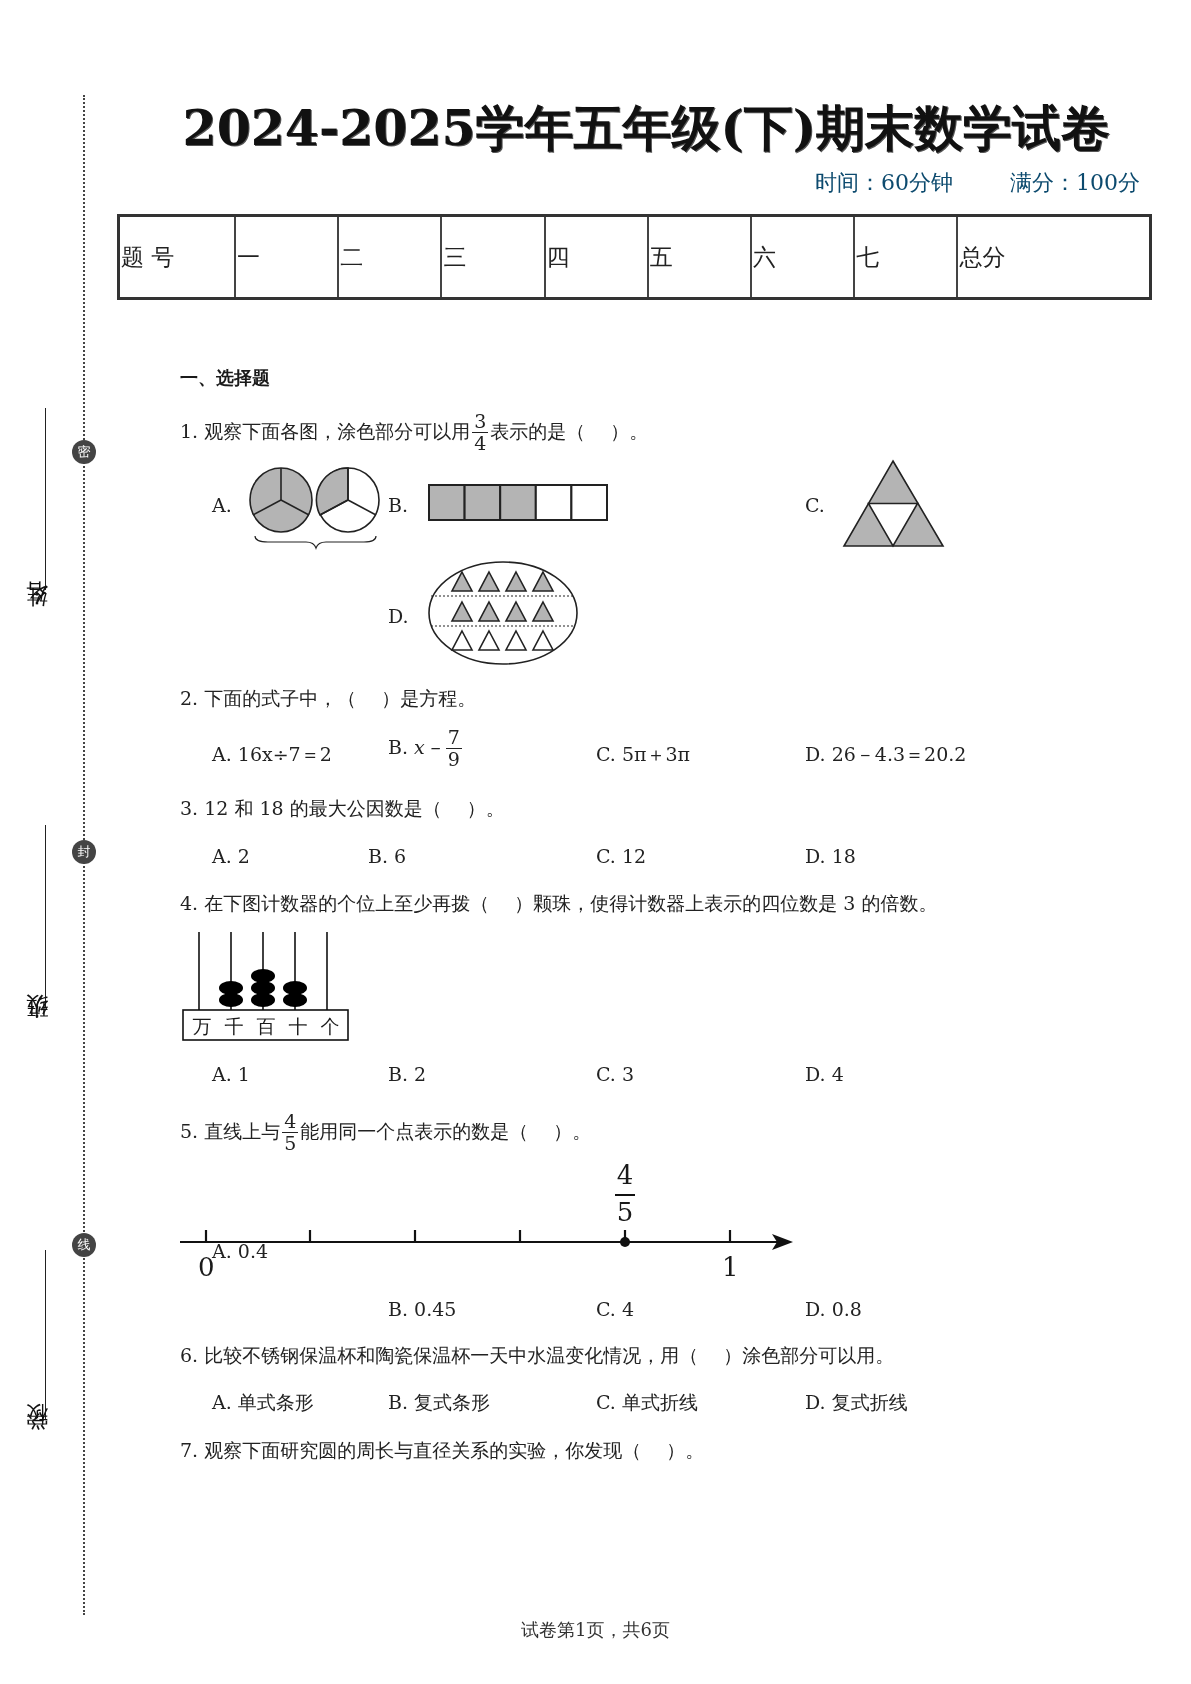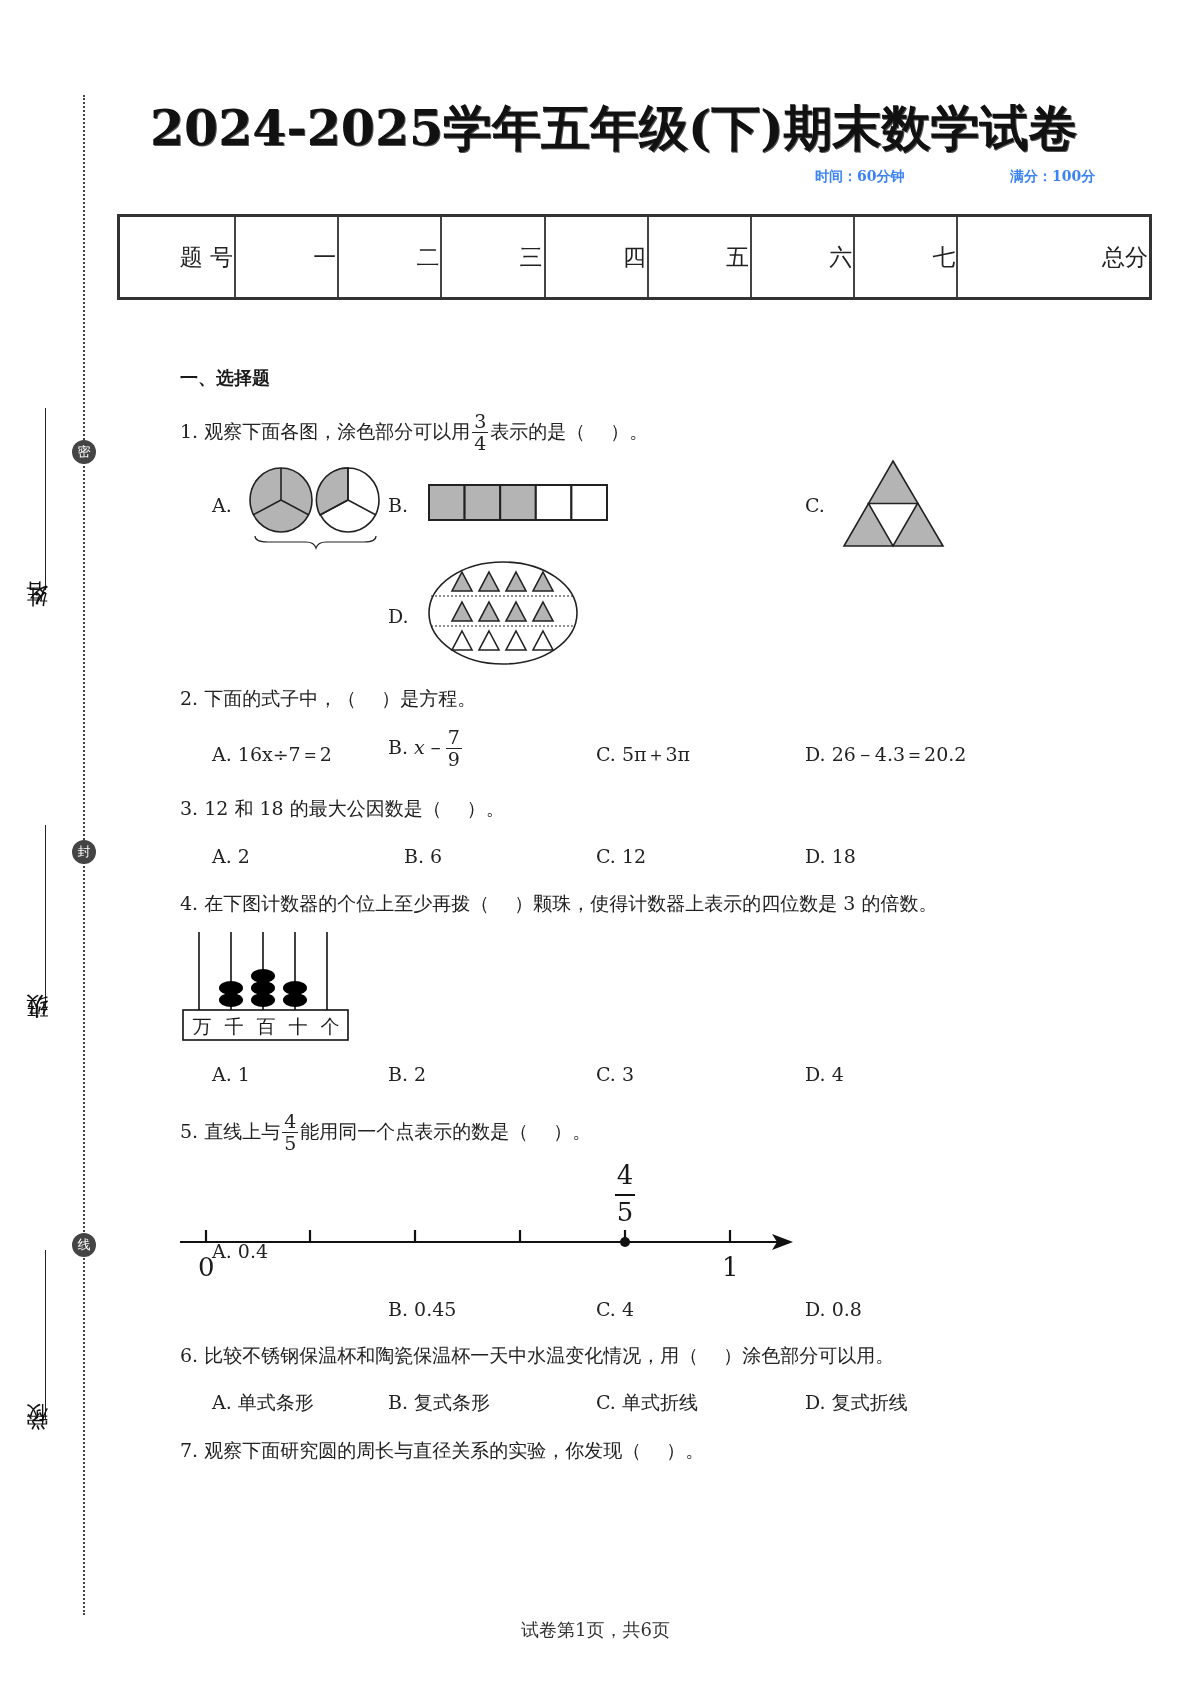--- a/index.html
+++ b/index.html
@@ -6,27 +6,27 @@
   body { width:1191px; height:1684px; position:relative; overflow:hidden;
          font-family:"DejaVu Serif","Liberation Serif",serif; color:#1a1a1a; }
   .abs { position:absolute; }
   .dotline { position:absolute; left:83px; top:95px; height:1520px; border-left:2px dotted #444; }
   .seal { position:absolute; left:72px; width:24px; height:24px; border-radius:50%;
           background:#444; color:#fff; font-size:13px; line-height:24px; text-align:center;
           font-family:"DejaVu Sans",sans-serif; }
   .vlabel { position:absolute; left:22px; writing-mode:vertical-rl; transform:rotate(180deg);
             font-family:"DejaVu Sans",sans-serif; font-size:22px; color:#111; letter-spacing:4px; }
   .vline { position:absolute; left:45px; width:0; border-left:1.5px solid #222; }
-  .title { position:absolute; left:150px; top:96px; width:960px; text-align:left;
+  .title { position:absolute; left:150px; top:96px; width:960px; text-align:right;
            font-family:"DejaVu Serif",serif; font-weight:bold; font-size:49px; letter-spacing:0px; color:#111;
            text-shadow:1px 1px 0 #555; }
-  .meta { position:absolute; top:168px; font-size:14px; color:#3b82f6;font-weight:bold; }
+  .meta { position:absolute; top:168px; font-size:22px; color:#0c4a6e; }
   table.score { position:absolute; left:117px; top:214px; width:1035px; height:86px;
                 border-collapse:collapse; border:3px solid #333; }
-  table.score td { border:2px solid #444; text-align:right; font-family:"DejaVu Sans",sans-serif;
+  table.score td { border:2px solid #444; text-align:left; font-family:"DejaVu Sans",sans-serif;
                    font-size:23px; color:#222; }
   table.score tr.head td { height:40px; }
   .section { position:absolute; left:180px; top:366px; font-weight:bold; font-size:18px;
              font-family:"DejaVu Sans",sans-serif; }
   .q { position:absolute; left:180px; font-size:19px; white-space:nowrap; color:#222; }
   .opt { position:absolute; font-size:19px; white-space:nowrap; color:#222; }
   .frac { display:inline-block; vertical-align:middle; text-align:center; line-height:1; margin:0 2px; font-size:19px; }
   .frac span { display:block; }
   .frac .num { border-bottom:1.5px solid #222; padding:0 2px 1px; }
   .frac .den { padding-top:1px; }
@@ -138,21 +138,21 @@
 <div class="opt" style="left:212px;top:742px"><span>A.</span> <span>16x÷7＝2</span></div>
 <div class="opt" style="left:388px;top:728px"><span>B.</span> <i>x－</i><span class="frac"><span class="num">7</span><span class="den">9</span></span></div>
 <div class="opt" style="left:596px;top:742px"><span>C.</span> <span>5π＋3π</span></div>
 <div class="opt" style="left:805px;top:742px"><span>D.</span> <span>26－4.3＝20.2</span></div>
 
 <div class="q" style="top:796px">
   <span>3.</span>
   <span>12 和 18 的最大公因数是（　 ）。</span>
 </div>
 <div class="opt" style="left:212px;top:845px"><span>A.</span> <span>2</span></div>
-<div class="opt" style="left:404px;top:845px"><span>B.</span> <span>6</span></div>
+<div class="opt" style="left:368px;top:845px"><span>B.</span> <span>6</span></div>
 <div class="opt" style="left:596px;top:845px"><span>C.</span> <span>12</span></div>
 <div class="opt" style="left:805px;top:845px"><span>D.</span> <span>18</span></div>
 
 <div class="q" style="top:891px">
   <span>4.</span>
   <span>在下图计数器的个位上至少再拨（　 ）颗珠，使得计数器上表示的四位数是 3 的倍数。</span>
 </div>
 <svg style="left:182px;top:930px" width="168" height="112">
   <g stroke="#111" stroke-width="1.6">
     <line x1="17" y1="2" x2="17" y2="80"></line>

